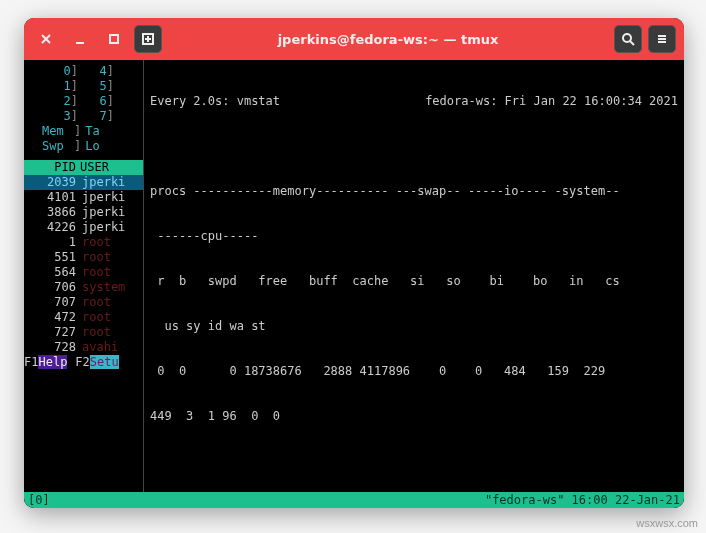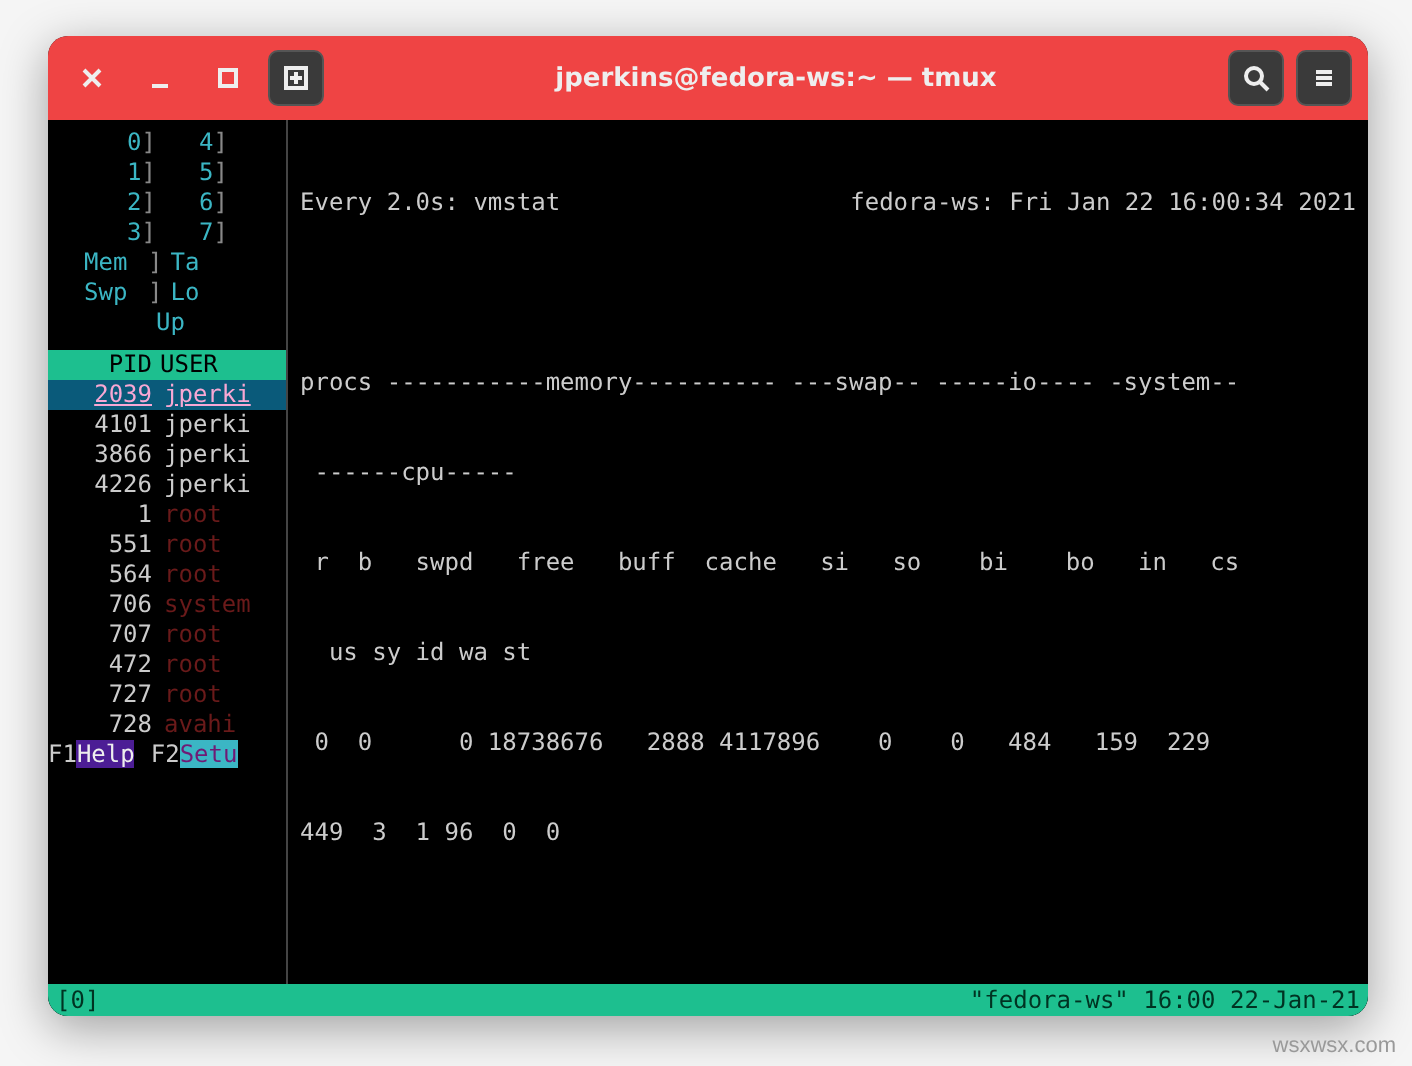--- a/index.html
+++ b/index.html
@@ -77,21 +77,21 @@
   .mem-row span.lbl { width:32px; }
   .mem-row span.bar { color:#3bb6c4; }
   .proc-header {
     display:flex; background:#1dbf8f; color:#000;
     padding:0 2px; margin-top:6px;
   }
   .proc-header span:first-child { width:54px; text-align:right; padding-right:4px;}
   .proc-row { display:flex; padding:0 2px; }
   .proc-row .pid { width:54px; text-align:right; padding-right:4px;}
   .proc-row .user { padding-left:2px; }
-  .proc-row.sel { background:#0a5a7a; color:#f9a8d4;text-decoration:underline;}
+  .proc-row.sel { background:#0a5a7a; color:#7dd3fc;}
   .proc-row .root { color:#6a1a1a; }
   .fkeys { display:flex; background:#000; }
   .fkeys .fk { color:#ccc; }
   .fkeys .fk .lbl { background:#4c1d95; color:#eee; padding:0 0px; }
   .fkeys .fk.setup .lbl { background:#3bb6c4; color:#701a75; }
   
   .tmux-status {
     height:16px;
     background:#1dbf8f;
     color:#003322;
@@ -178,23 +178,20 @@
         <div class="mem-row">
           <span class="lbl">Mem</span>
             <span class="br" style="color:#888">]</span>
           <span class="bar" style="margin-left:4px">Ta</span>
         </div>
         <div class="mem-row">
           <span class="lbl">Swp</span>
             <span class="br" style="color:#888">]</span>
           <span class="bar" style="margin-left:4px">Lo</span>
         </div>
-        <div class="mem-row" style="padding-left:54px;">
-          <span>Up</span>
-        </div>
 
         <div class="proc-header">
           <span>PID</span>
           <span>USER</span>
         </div>
         <div id="proc-list">
             <div class="proc-row sel">
               <span class="pid">2039</span>
               <span class="user">jperki</span>
             </div>

